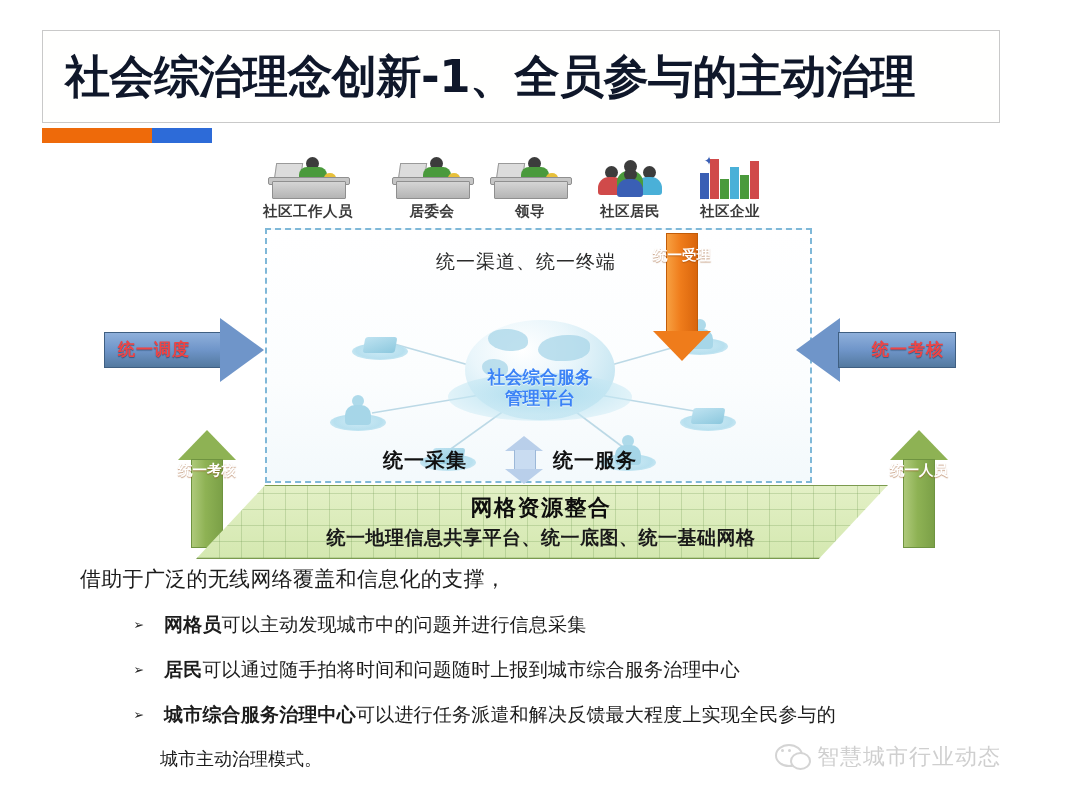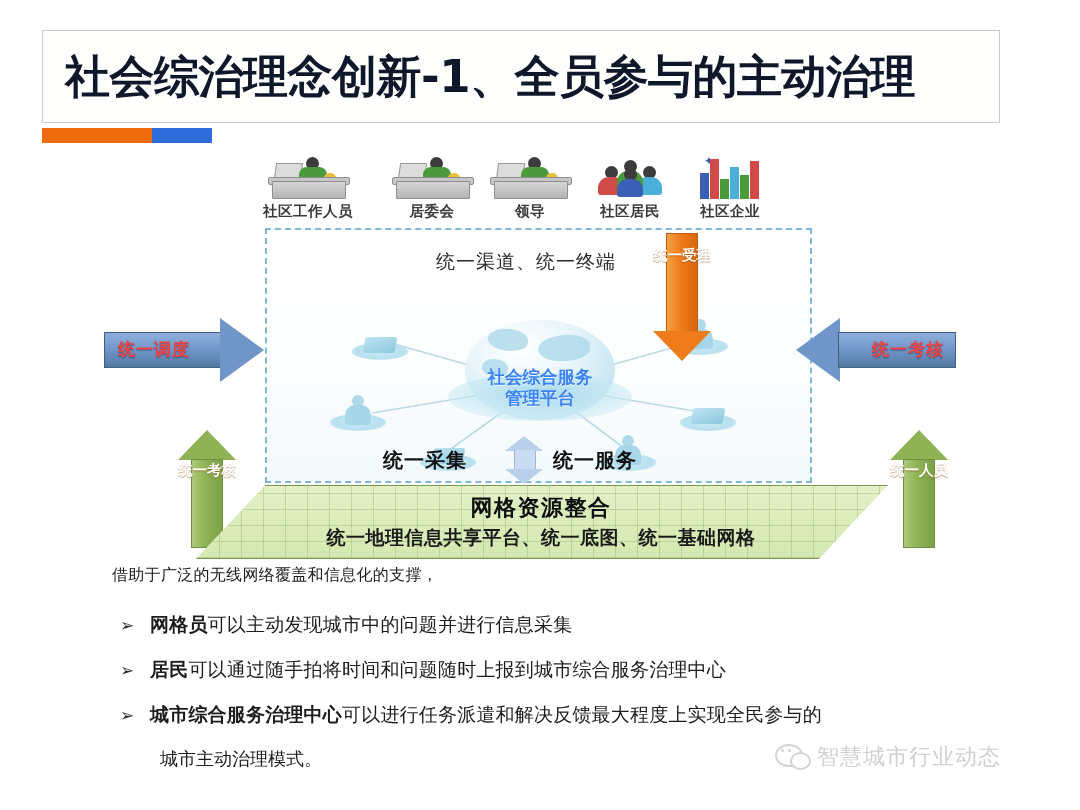--- a/index.html
+++ b/index.html
@@ -355,25 +355,24 @@
   #grid-sub {
     position: absolute; left: 0; top: 40px; width: 690px; text-align: center;
     font-size: 19px; font-weight: bold; color: #1a1a1a; letter-spacing: 0.5px;
     font-family: "DejaVu Sans","Liberation Sans",sans-serif;
   }
 
   
   #body-text { position: absolute; left: 0; top: 565px; width: 1080px; }
   #intro-line {
     position: absolute; left: 80px; top: 0;
-    font-size: 16px; color: #1c1c1c; letter-spacing: 0.3px;
+    font-size: 21px; color: #1c1c1c; letter-spacing: 0.3px;
     font-family: "DejaVu Sans","Liberation Sans",sans-serif;
-    margin-left: 32px;
-  }
-  .bullet { position: absolute; left: 120px; font-size: 19px; color: #1c1c1c; letter-spacing: 0.2px; font-family: Liberation Serif, serif; white-space: nowrap; }
+  }
+  .bullet { position: absolute; left: 134px; font-size: 19px; color: #1c1c1c; letter-spacing: 0.2px; font-family: Liberation Mono, monospace; white-space: nowrap; }
   .bullet .marker { display: inline-block; width: 30px; color: #2a2a2a; font-size: 17px; }
   .bullet .bold { font-weight: bold; }
   #bullet-1 { top: 47px; }
   #bullet-2 { top: 92px; }
   #bullet-3 { top: 137px; }
   #bullet-3b { position: absolute; left: 160px; top: 182px; font-size: 18px; color: #1c1c1c; font-family: "DejaVu Sans","Liberation Sans",sans-serif; }
 
   
   #watermark {
     position: absolute; left: 775px; top: 742px;

